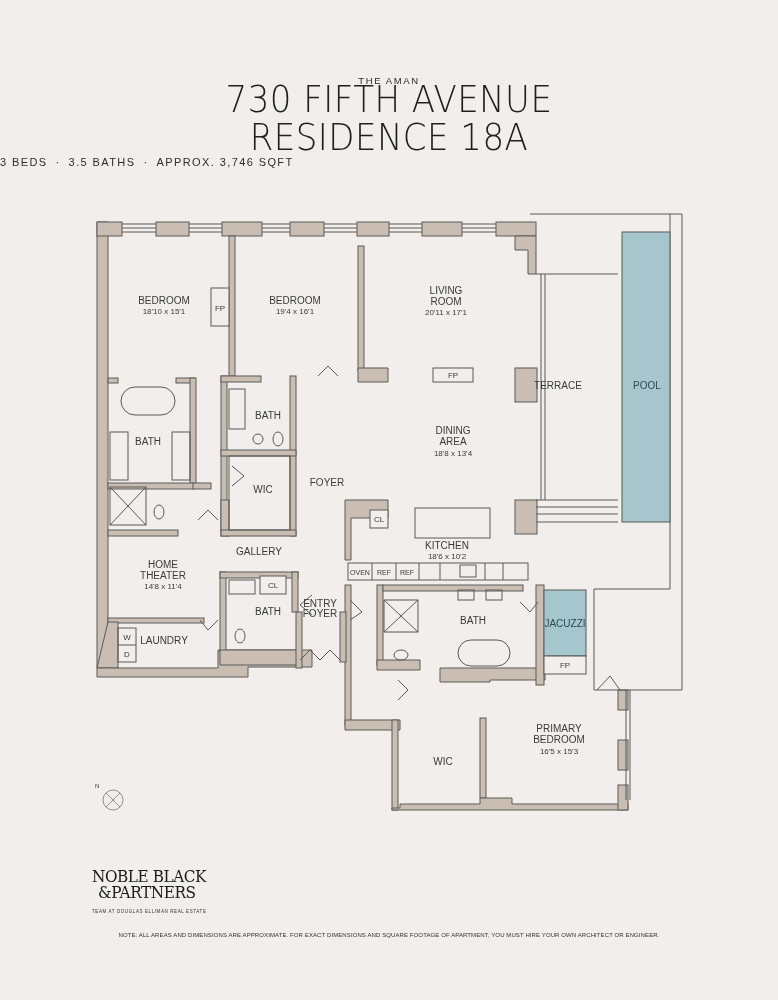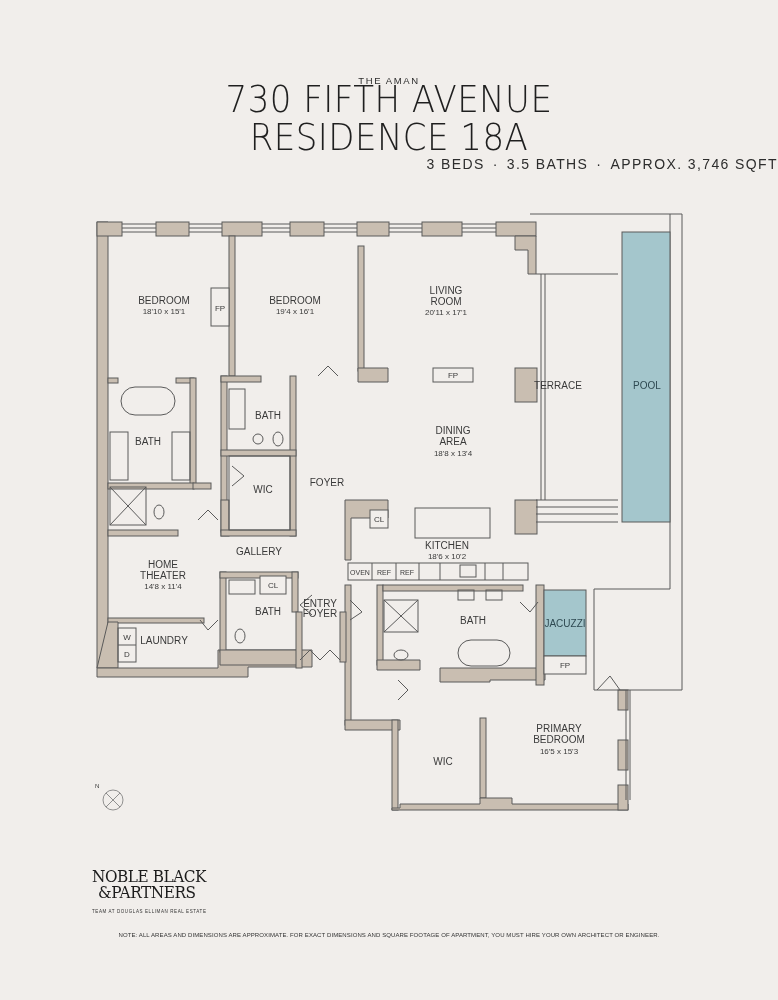--- a/index.html
+++ b/index.html
@@ -1,21 +1,21 @@
 <!DOCTYPE html>
 <html><head>
 <meta charset="utf-8">
 <style>
   html,body{margin:0;padding:0;}
   body{width:778px;height:1000px;background:#f1eeeb;position:relative;overflow:hidden;font-family:"Liberation Sans",sans-serif;color:#2b2b2b;}
   .eyebrow{position:absolute;top:75px;left:0;width:778px;text-align:center;font-size:9.5px;letter-spacing:1.6px;color:#2d2d2d;}
   .title{position:absolute;left:0;width:778px;text-align:center;font-family:"DejaVu Sans",sans-serif;font-weight:200;font-size:37px;letter-spacing:0.5px;color:#1f1f1f;transform:scaleX(0.92);}
   .t1{top:78px;}
   .t2{top:116px;}
-  .subtitle{position:absolute;top:156px;left:0;width:778px;text-align:right;font-size:14px;letter-spacing:1.4px;color:#2d2d2d;}
+  .subtitle{position:absolute;top:156px;left:0;width:778px;text-align:left;font-size:11px;letter-spacing:1.4px;color:#2d2d2d;}
   .subtitle span.dot{margin:0 8px;}
   svg.plan{position:absolute;left:0;top:0;}
   .lbl{font-family:"Liberation Sans",sans-serif;font-size:10px;fill:#3a3a3a;text-anchor:middle;}
   .lbs{font-family:"Liberation Sans",sans-serif;font-size:8px;fill:#3a3a3a;text-anchor:middle;}
   .logo{position:absolute;left:92px;top:868px;font-family:"DejaVu Serif",serif;color:#1b1b1b;line-height:16px;}
   .logo .l1{font-size:17px;letter-spacing:-0.5px;transform:scaleX(0.9);transform-origin:left;display:block;}
   .logo .l2{font-size:17px;letter-spacing:-0.5px;transform:scaleX(0.9);transform-origin:left;display:block;margin-left:6px;}
   .logo .l3{font-family:"Liberation Sans",sans-serif;font-size:4.5px;letter-spacing:0.6px;display:block;margin-top:4px;color:#333;}
   .note{position:absolute;top:932px;left:0;width:778px;text-align:center;font-size:6px;color:#333;letter-spacing:0.1px;}
   .compass{position:absolute;left:93px;top:780px;}

